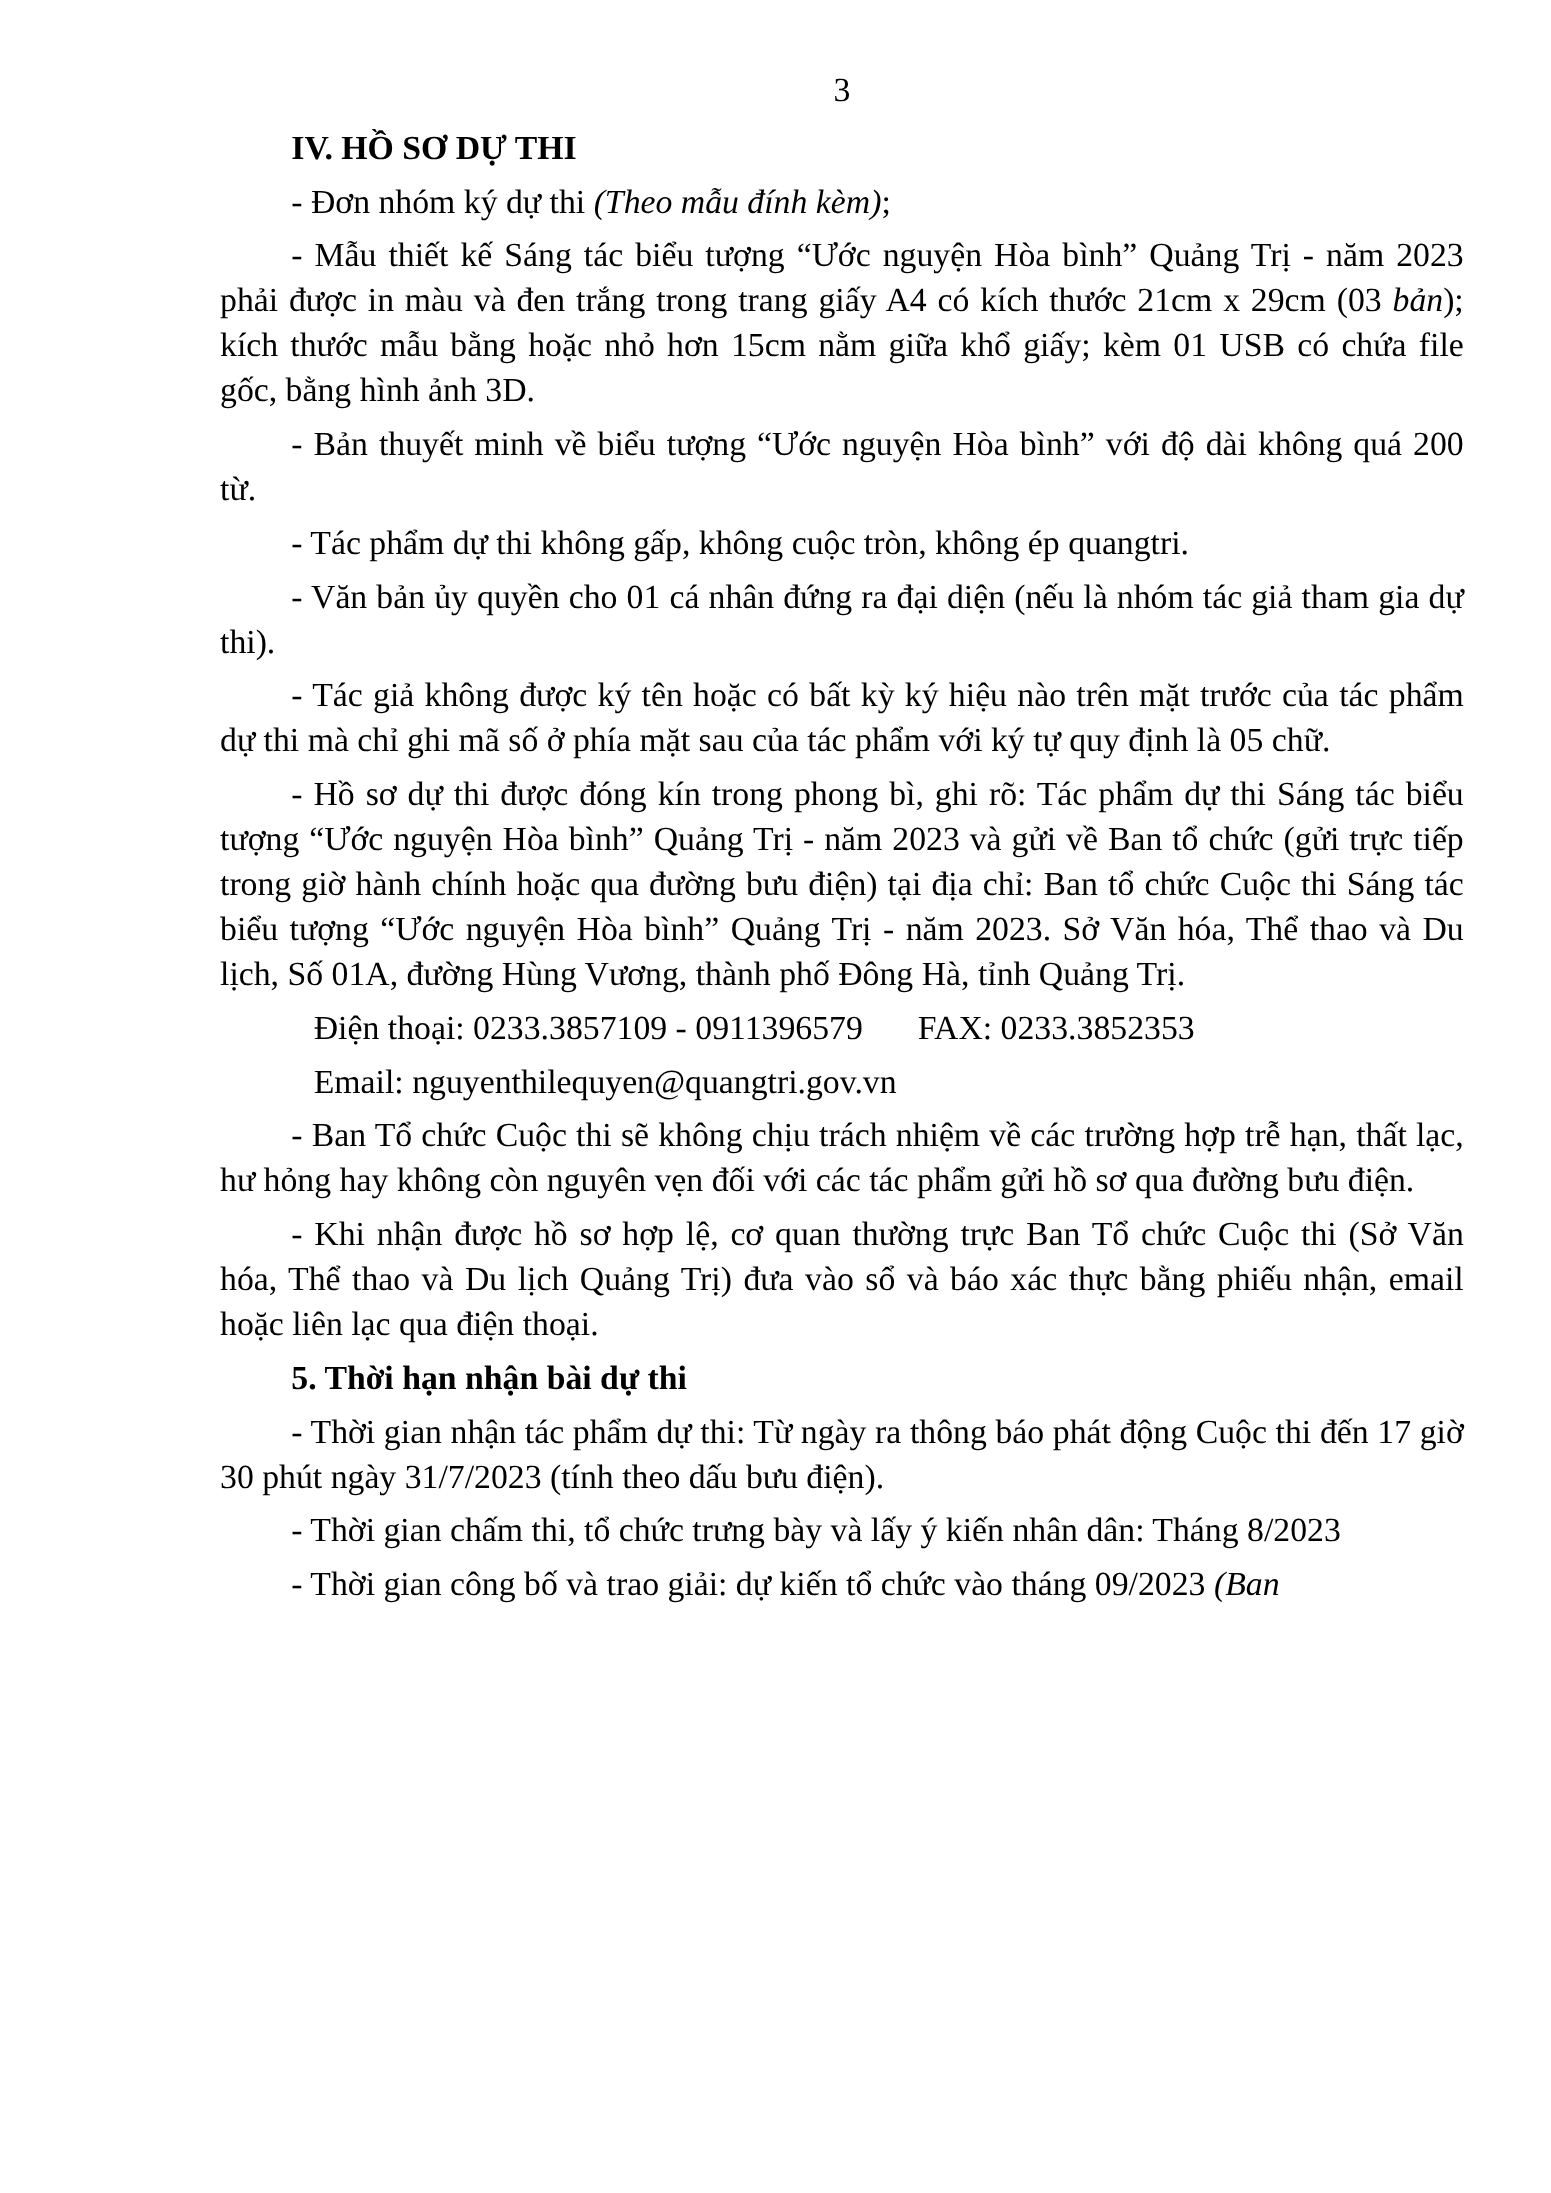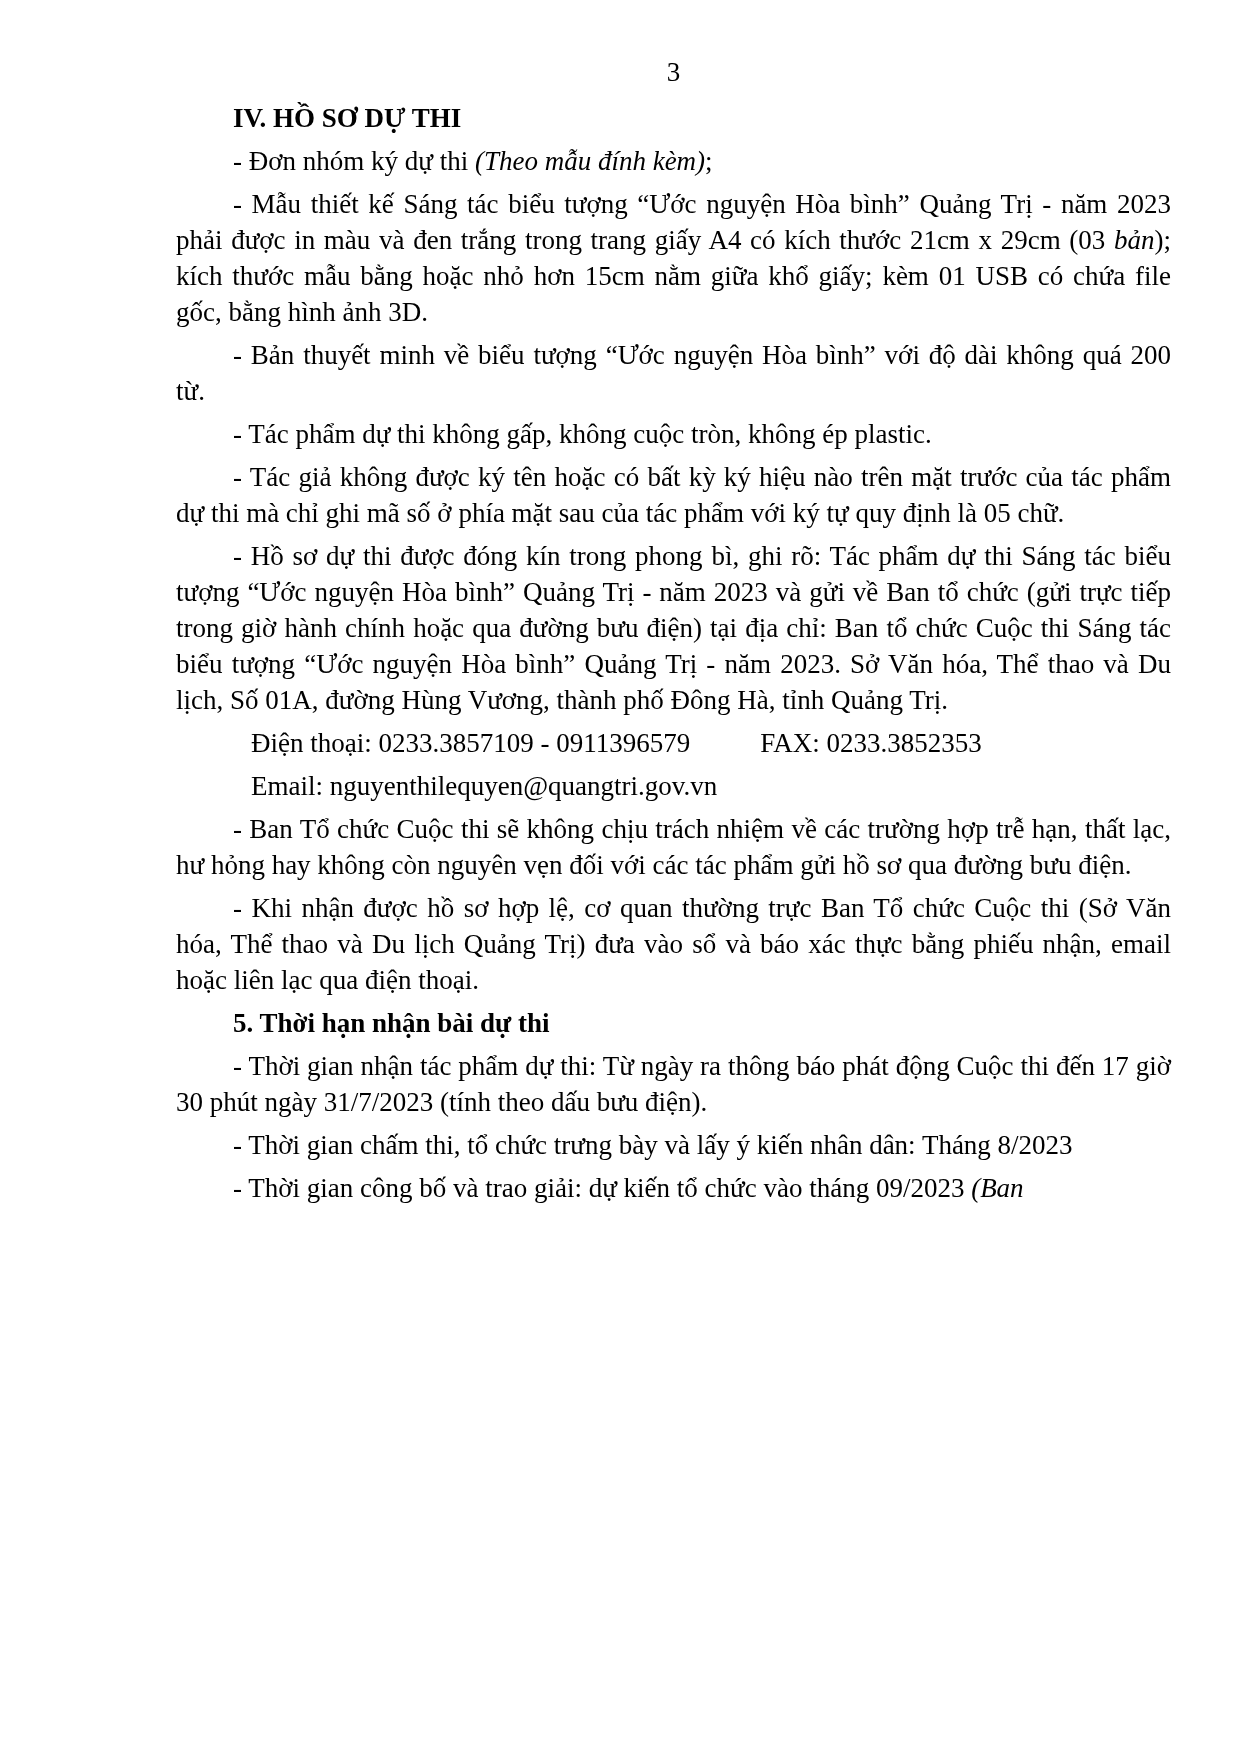--- a/index.html
+++ b/index.html
@@ -45,34 +45,35 @@
   }
   .contact {
     text-align: left;
     padding-left: 75px;
     text-indent: 0;
   }
   .it {
     font-style: italic;
   }
   .gap {
-    margin-left: 70px;
+    margin-left: 44px;
   }
 </style>
 </head>
 <body>
 
 <div class="page">
   <div class="pgnum">3</div>
   <div class="doc-body">
       <p class="h"><span>IV. HỒ SƠ DỰ THI</span></p>
       <p class="p"><span>- Đơn nhóm ký dự thi </span><span class="it">(Theo mẫu đính kèm)</span><span>;</span></p>
       <p class="p"><span>- Mẫu thiết kế Sáng tác biểu tượng “Ước nguyện Hòa bình” Quảng Trị - năm 2023 phải được in màu và đen trắng trong trang giấy A4 có kích thước 21cm x 29cm (03 </span><span class="it">bản</span><span>); kích thước mẫu bằng hoặc nhỏ hơn 15cm nằm giữa khổ giấy; kèm 01 USB có chứa file gốc, bằng hình ảnh 3D.</span></p>
       <p class="p"><span>- Bản thuyết minh về biểu tượng “Ước nguyện Hòa bình” với độ dài không quá 200 từ.</span></p>
-      <p class="p"><span>- Tác phẩm dự thi không gấp, không cuộc tròn, không ép plastic.</span></p>
+      <p class="p"><span>- Tác phẩm dự thi không gấp, không cuộc tròn, không ép quangtri.</span></p>
+      <p class="p"><span>- Văn bản ủy quyền cho 01 cá nhân đứng ra đại diện (nếu là nhóm tác giả tham gia dự thi).</span></p>
       <p class="p"><span>- Tác giả không được ký tên hoặc có bất kỳ ký hiệu nào trên mặt trước của tác phẩm dự thi mà chỉ ghi mã số ở phía mặt sau của tác phẩm với ký tự quy định là 05 chữ.</span></p>
       <p class="p"><span>- Hồ sơ dự thi được đóng kín trong phong bì, ghi rõ: Tác phẩm dự thi Sáng tác biểu tượng “Ước nguyện Hòa bình” Quảng Trị -  năm 2023 và gửi về Ban tổ chức (gửi trực tiếp trong giờ hành chính hoặc qua đường bưu điện) tại địa chỉ: Ban tổ chức Cuộc thi Sáng tác biểu tượng “Ước nguyện Hòa bình” Quảng Trị - năm 2023. Sở Văn hóa, Thể thao và Du lịch, Số 01A, đường Hùng Vương, thành phố Đông Hà, tỉnh Quảng Trị.</span></p>
       <p class="contact"><span>Điện thoại: 0233.3857109 - 0911396579</span><span class="gap">FAX: 0233.3852353</span></p>
       <p class="contact"><span>Email: nguyenthilequyen@quangtri.gov.vn</span></p>
       <p class="p"><span>- Ban Tổ chức Cuộc thi sẽ không chịu trách nhiệm về các trường hợp trễ hạn, thất lạc, hư hỏng hay không còn nguyên vẹn đối với các tác phẩm gửi hồ sơ qua đường bưu điện.</span></p>
       <p class="p"><span>- Khi nhận được hồ sơ hợp lệ, cơ quan thường trực Ban Tổ chức Cuộc thi (Sở Văn hóa, Thể thao và Du lịch Quảng Trị) đưa vào sổ và báo xác thực bằng phiếu nhận, email hoặc liên lạc qua điện thoại.</span></p>
       <p class="h"><span>5. Thời hạn nhận bài dự thi</span></p>
       <p class="p"><span>- Thời gian nhận tác phẩm dự thi: Từ ngày ra thông báo phát động Cuộc thi đến 17 giờ 30 phút ngày 31/7/2023 (tính theo dấu bưu điện).</span></p>
       <p class="p"><span>- Thời gian chấm thi, tổ chức trưng bày và lấy ý kiến nhân dân: Tháng 8/2023</span></p>
       <p class="p-last"><span>- Thời gian công bố và trao giải: dự kiến tổ chức vào tháng 09/2023 </span><span class="it">(Ban</span></p>

